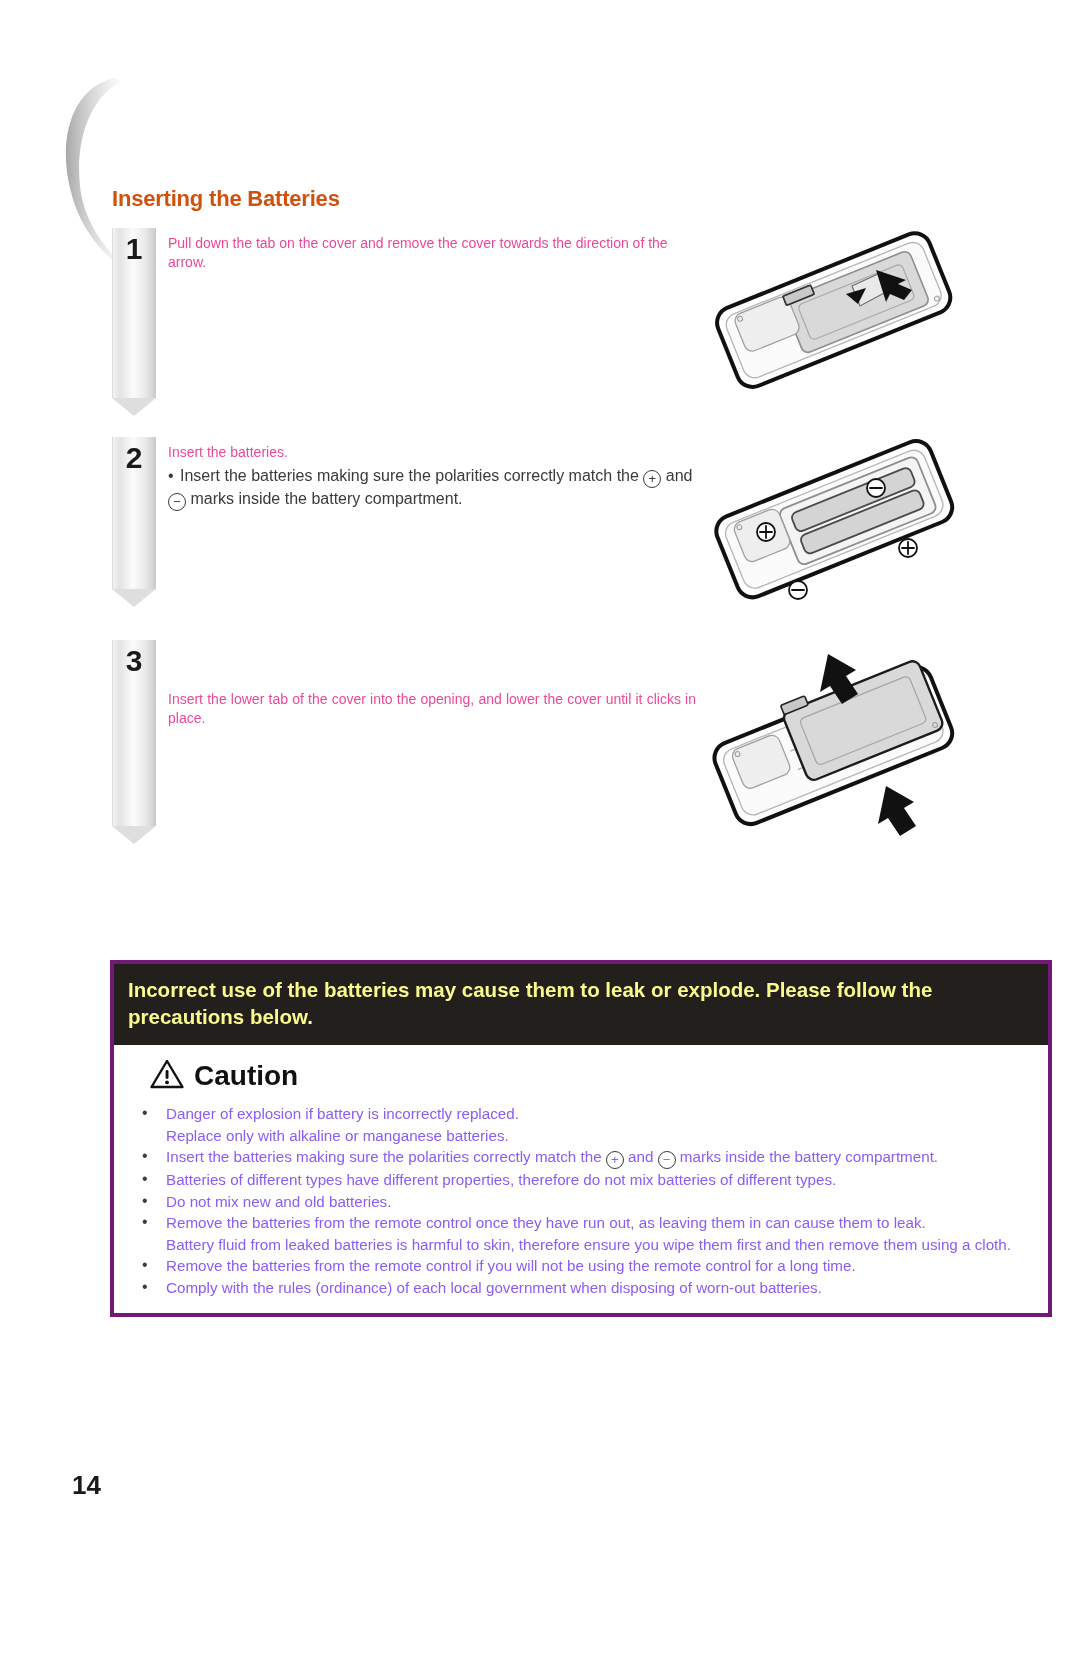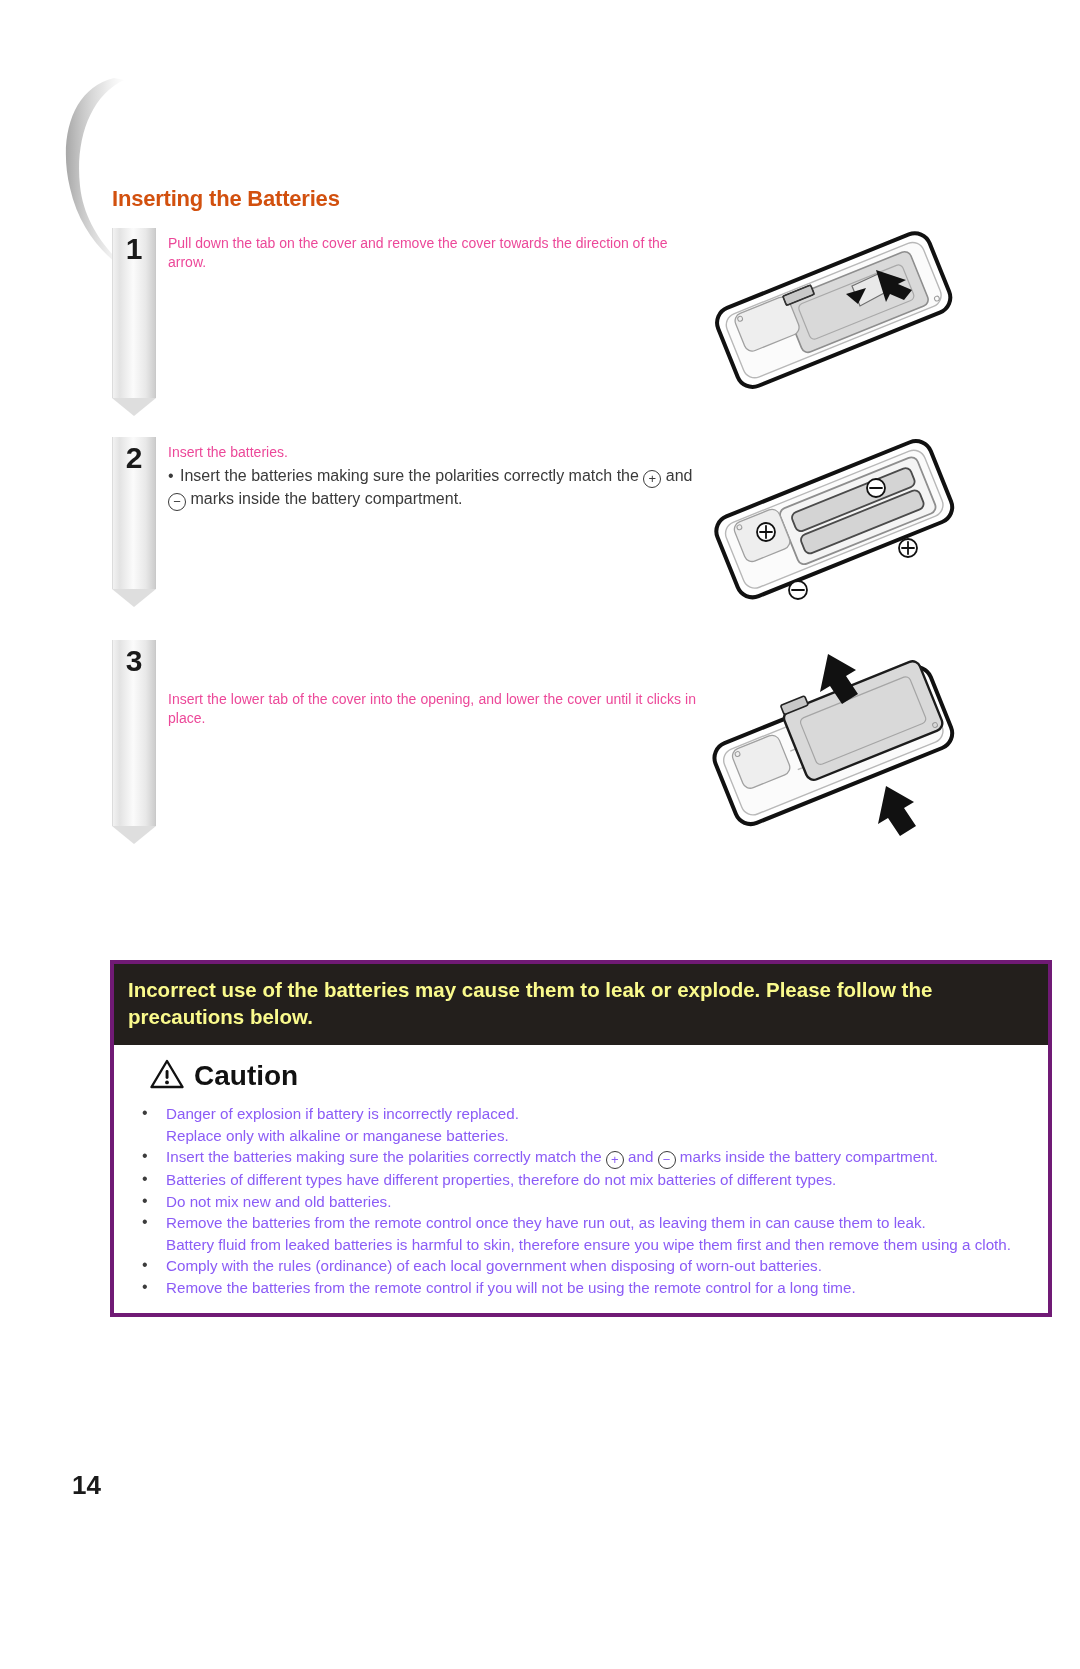--- a/index.html
+++ b/index.html
@@ -381,24 +381,24 @@
           <span>Batteries of different types have different properties, therefore do not mix batteries of different types.</span>
         </li>
         <li>
           <span>Do not mix new and old batteries.</span>
         </li>
         <li>
           <span>Remove the batteries from the remote control once they have run out, as leaving them in can cause them to leak.</span>
           <span class="cont">Battery fluid from leaked batteries is harmful to skin, therefore ensure you wipe them first and then remove them using a cloth.</span>
         </li>
         <li>
+          <span>Remove the batteries from the remote control if you will not be using the remote control for a long time.</span>
+        </li>
+        <li>
           <span>Comply with the rules (ordinance) of each local government when disposing of worn-out batteries.</span>
         </li>
-        <li>
-          <span>Remove the batteries from the remote control if you will not be using the remote control for a long time.</span>
-        </li>
       </ul>
     </div>
   </div>
 
   <div class="page-number">14</div>
 
 </div>
 
 </body></html>

